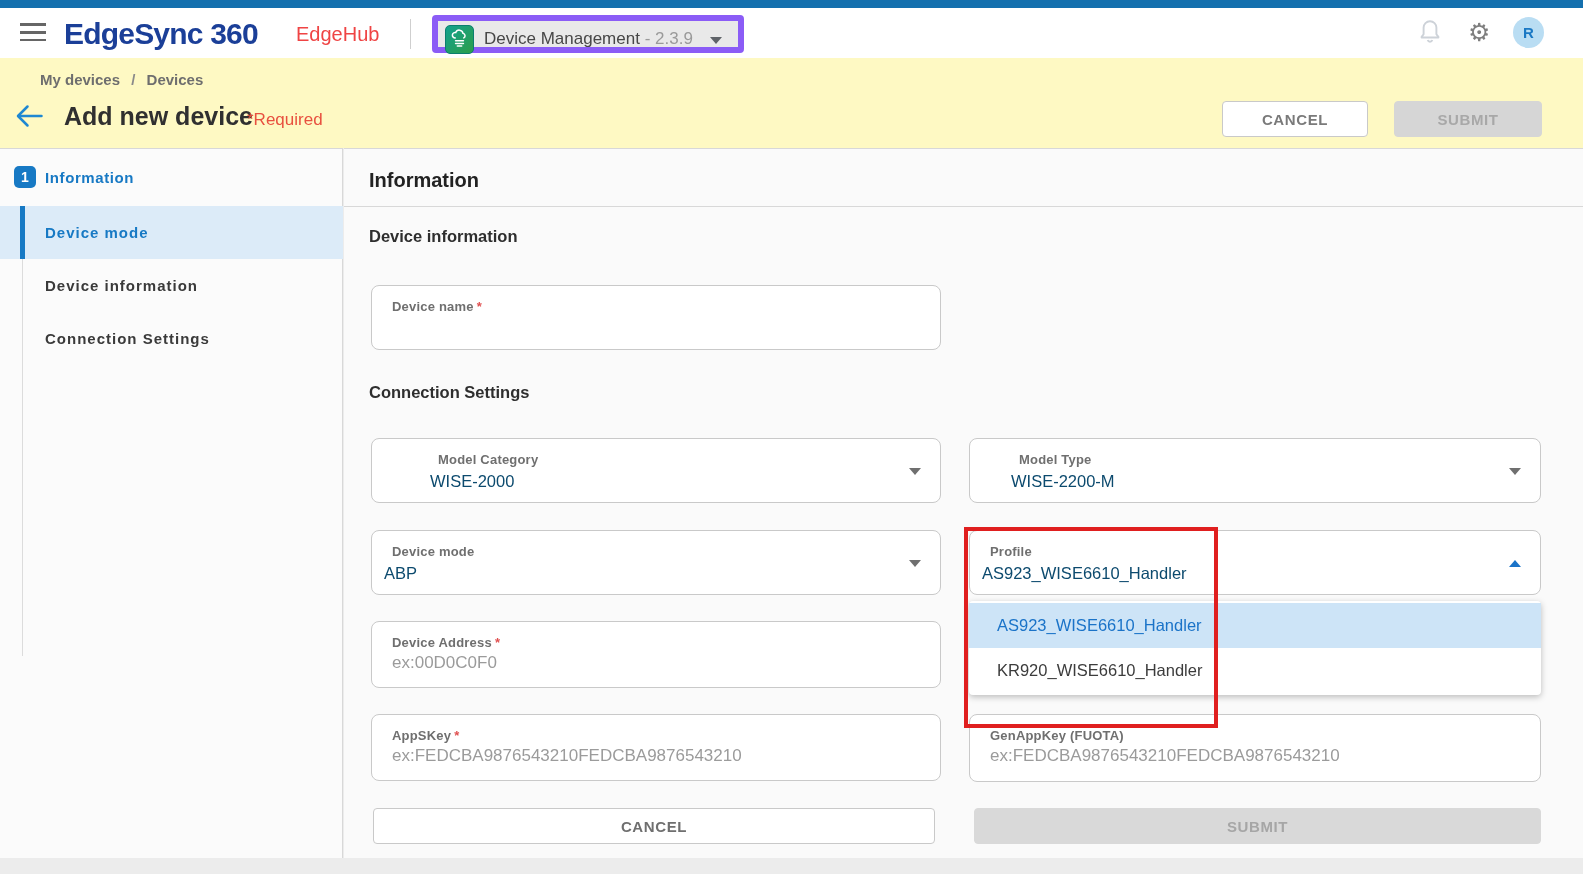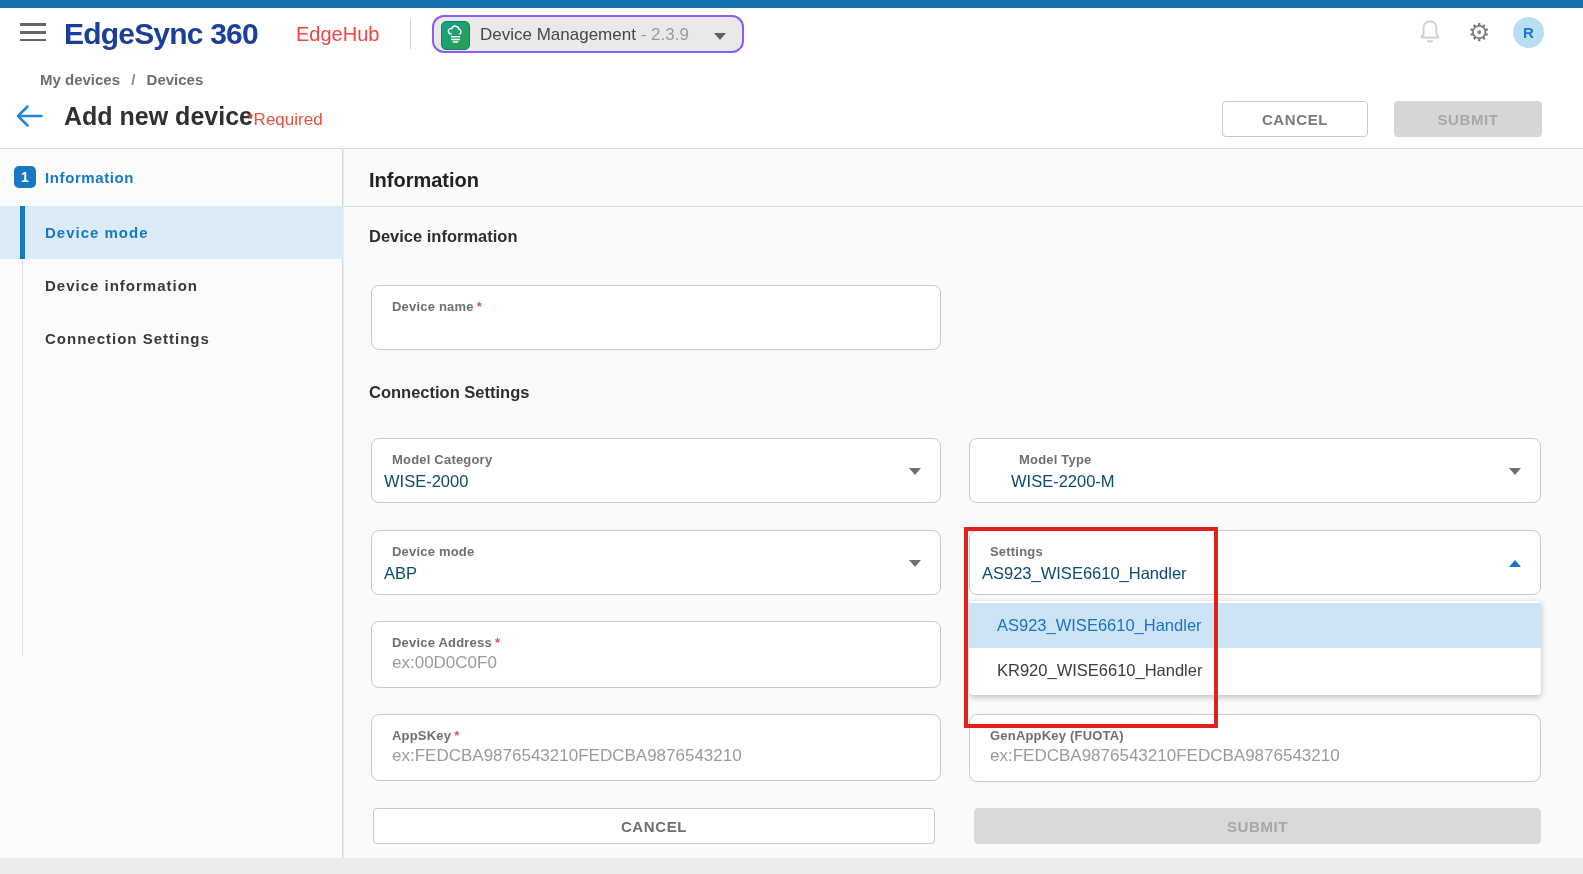--- a/index.html
+++ b/index.html
@@ -12,34 +12,34 @@
     color:#333;
   }
   
   .topstrip { position:absolute; left:0; top:0; width:1583px; height:8px; background:#1470ae; }
   .header { position:absolute; left:0; top:8px; width:1583px; height:68px; background:#fff; border-bottom:1px solid #dcdcdc; }
   .hamburger { position:absolute; left:20px; top:15px; width:26px; height:20px; cursor:pointer; }
   .hamburger span { display:block; width:26px; height:2.7px; background:#666; margin-bottom:5.2px; }
   .brand { position:absolute; left:64px; top:9px; font-size:30px; font-weight:800; letter-spacing:-0.8px; color:#1b3f98; }
   .producttxt { position:absolute; left:296px; top:15px; font-size:20px; font-weight:500; color:#ef4444; }
   .hdr-divider { position:absolute; left:410px; top:11px; width:1px; height:30px; background:#cfcfcf; }
-  .app-pill { position:absolute; left:432px; top:7px; width:312px; height:38px; background:#e9e9e9; border:2px solid #8b5cf6; border-radius:12px; cursor:pointer; }
+  .app-pill { position:absolute; left:432px; top:7px; width:312px; height:38px; background:#e9e9e9; border:6px solid #8b5cf6; border-radius:4px; cursor:pointer; }
   .app-icon { position:absolute; left:7px; top:4px; width:29px; height:29px; border-radius:5px;
     background:linear-gradient(135deg,#12a18e 0%,#2d9e49 100%); border:1px solid #0b7f6f;
     display:flex; align-items:center; justify-content:center; }
   .app-label { position:absolute; left:46px; top:8px; font-size:17px; color:#474747; white-space:nowrap; }
   .app-version { color:#9a9a9a; }
   .pill-caret { position:absolute; right:16px; top:16px; width:0; height:0;
     border-left:6px solid transparent; border-right:6px solid transparent; border-top:7px solid #5f6368; }
   .bell { position:absolute; left:1417px; top:8px; }
   .gear { position:absolute; left:1468px; top:9px; font-family:"DejaVu Sans",sans-serif; font-size:25px; color:#7f7f7f; line-height:32px; cursor:pointer; }
   .avatar { position:absolute; left:1513px; top:9px; width:31px; height:31px; border-radius:50%;
     background:#b9ddf3; color:#1a78c4; font-size:15px; font-weight:600; display:flex; align-items:center; justify-content:center; cursor:pointer; }
   
-  .band { position:absolute; left:0; top:58px; width:1583px; height:90px; background:#ffffff; }
+  .band { position:absolute; left:0; top:58px; width:1583px; height:90px; background:#fef9c3; }
   .breadcrumb { position:absolute; left:40px; top:13px; font-size:15px; font-weight:700; color:#6e6e6e; }
   .breadcrumb .sep { margin:0 7px; color:#8a8a8a; }
   .back-arrow { position:absolute; left:15px; top:46px; cursor:pointer; }
   .page-title { position:absolute; left:64px; top:44px; font-size:25px; font-weight:700; color:#303030; }
   .required-note { position:absolute; left:247px; top:52px; font-size:17px; color:#e8503f; }
   .btn { position:absolute; height:36px; border-radius:4px; font-size:15px; font-weight:700; letter-spacing:0.6px;
     display:flex; align-items:center; justify-content:center; cursor:pointer; font-family:inherit; }
   .btn-cancel-top { left:1222px; top:43px; width:146px; background:#fff; border:1px solid #c9c9c9; color:#7a7a7a; }
   .btn-submit-top { left:1394px; top:43px; width:148px; background:#d6d6d6; border:1px solid #d6d6d6; color:#a8a8a8; cursor:default; }
   
@@ -168,38 +168,38 @@
 
   <div class="field" style="left:27px; top:136px; width:570px; height:65px;">
     <div class="flabel">
       <span>Device name</span><span class="req">*</span>
     </div>
     <input type="text" style="">
   </div>
 
   <div class="h2" style="top:234px;">Connection Settings</div>
 
-  <div class="field" style="left:27px; top:289px; width:570px; height:65px;">
+  <div class="field" style="left:27px; top:289px; width:570px; height:65px;padding-left:46px;">
     <div class="flabel">Model Category</div>
     <div class="fvalue">WISE-2000</div>
     <span class="caret"></span>
   </div>
   <div class="field" style="left:625px; top:289px; width:572px; height:65px;padding-left:29px;">
     <div class="flabel">Model Type</div>
     <div class="fvalue">WISE-2200-M</div>
     <span class="caret"></span>
   </div>
 
   <div class="field" style="left:27px; top:381px; width:570px; height:65px;">
     <div class="flabel">Device mode</div>
     <div class="fvalue">ABP</div>
     <span class="caret"></span>
   </div>
   <div class="field" style="left:625px; top:381px; width:572px; height:65px;">
-    <div class="flabel">Settings</div>
+    <div class="flabel">Profile</div>
     <div class="fvalue">AS923_WISE6610_Handler</div>
     <span class="caret up"></span>
   </div>
 
   <div class="field" style="left:27px; top:472px; width:570px; height:67px;">
     <div class="flabel">
       <span>Device Address</span><span class="req">*</span>
     </div>
     <input type="text" placeholder="ex:00D0C0F0" style="">
   </div>

